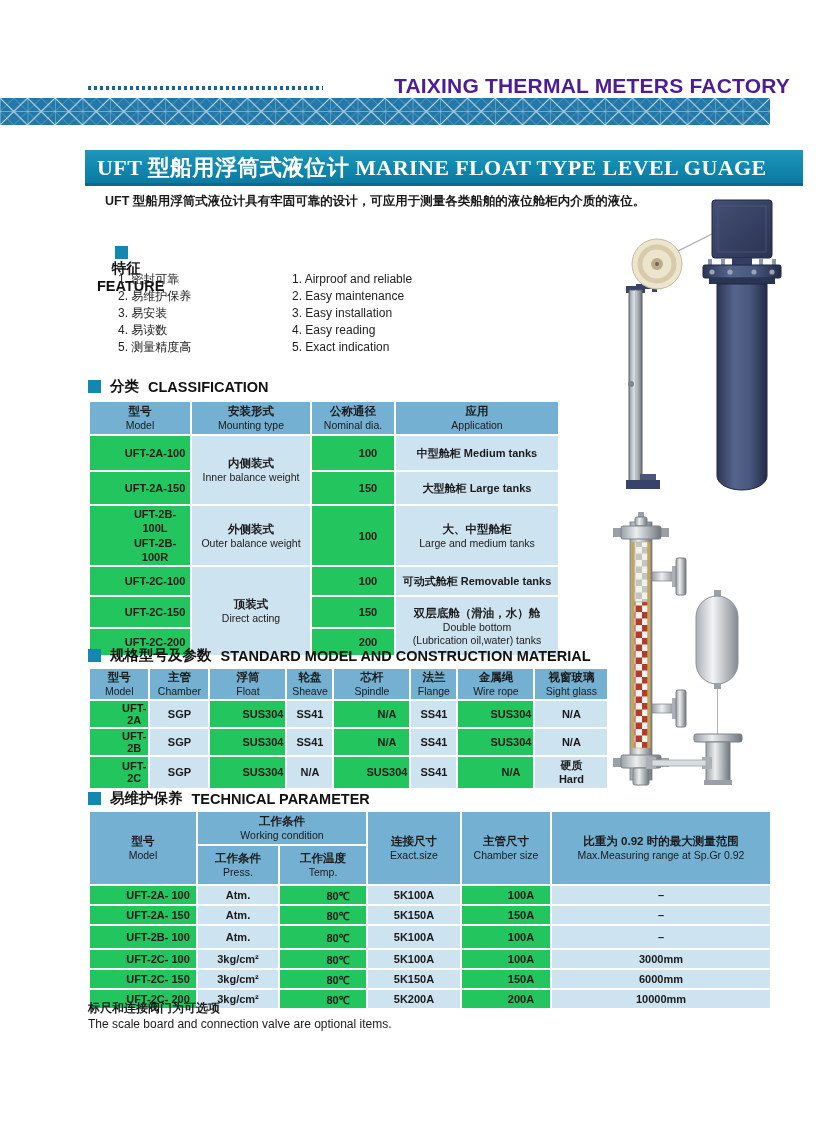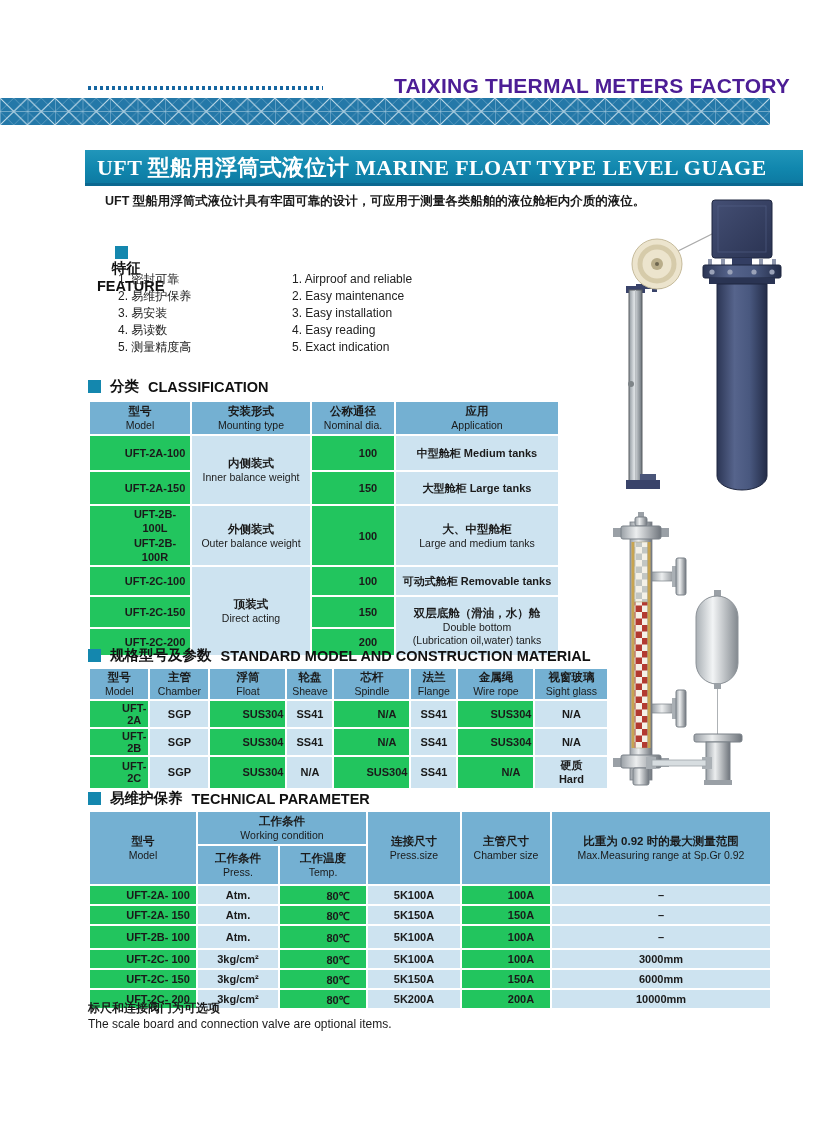--- a/index.html
+++ b/index.html
@@ -291,21 +291,21 @@
       <th rowspan="2">
             <span class="cn">型号</span>
             <span class="en">Model</span>
           </th>
       <th colspan="2">
             <span class="cn">工作条件</span>
             <span class="en">Working condition</span>
           </th>
       <th rowspan="2">
             <span class="cn">连接尺寸</span>
-            <span class="en">Press.size</span>
+            <span class="en">Exact.size</span>
           </th>
       <th rowspan="2">
             <span class="cn">主管尺寸</span>
             <span class="en">Chamber size</span>
           </th>
       <th rowspan="2">
             <span class="cn">比重为 0.92 时的最大测量范围</span>
             <span class="en">Max.Measuring range at Sp.Gr 0.92</span>
           </th>
     </tr>

